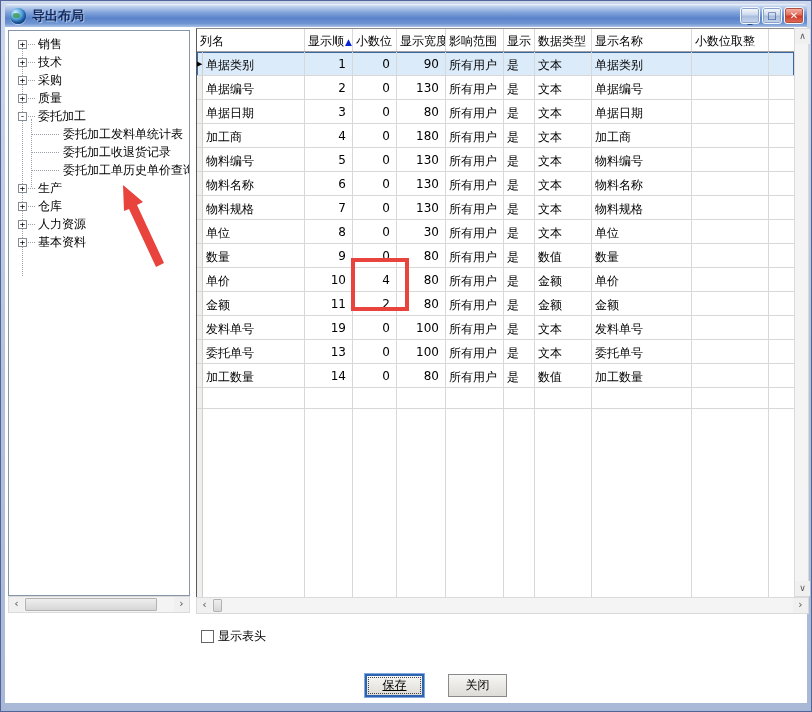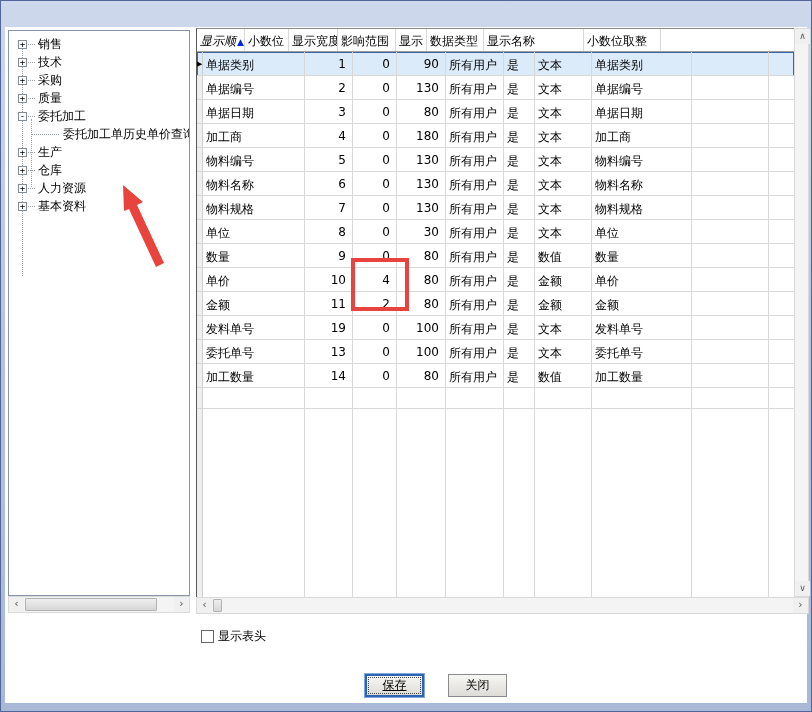--- a/index.html
+++ b/index.html
@@ -107,20 +107,29 @@
     border:1px solid #8a8a8a; }
   .btn.save { left:360px; border:2px solid #2e63b0; box-shadow:0 0 0 1px #7fa9e0;
     line-height:19px; position:absolute;text-decoration:underline; }
   .btn.save::after { content:""; position:absolute; inset:1px; border:1px dotted #444; pointer-events:none; }
   .btn.closeb { left:443px; }
 </style>
 </head>
 <body>
 
 <div class="frame">
+  <div class="titlebar">
+    <div class="appicon"></div>
+    <div class="title-text">导出布局</div>
+    <div class="winbtns">
+      <div class="wbtn min">_</div>
+      <div class="wbtn">□</div>
+      <div class="wbtn close">✕</div>
+    </div>
+  </div>
 
   <div class="client">
 
     <div class="tree">
       <div class="tree-inner" id="tree-body">
         <div class="vline roots"></div>
         <div class="vline children"></div>
       <div class="titem">
             <span class="stub r"></span>
             <span class="exp">+</span>
@@ -141,20 +150,28 @@
             <span class="exp">+</span>
             <span class="tlabel">质量</span>
           </div>
           <div class="titem">
             <span class="stub r"></span>
             <span class="exp">-</span>
             <span class="tlabel">委托加工</span>
           </div>
           <div class="titem">
             <span class="stub c"></span>
+            <span class="tlabel child">委托加工发料单统计表</span>
+          </div>
+          <div class="titem">
+            <span class="stub c"></span>
+            <span class="tlabel child">委托加工收退货记录</span>
+          </div>
+          <div class="titem">
+            <span class="stub c"></span>
             <span class="tlabel child">委托加工单历史单价查询</span>
           </div>
           <div class="titem">
             <span class="stub r"></span>
             <span class="exp">+</span>
             <span class="tlabel">生产</span>
           </div>
           <div class="titem">
             <span class="stub r"></span>
             <span class="exp">+</span>
@@ -174,21 +191,22 @@
     </div>
 
     <div class="hscroll tree-hscroll">
       <div class="sbtn">‹</div>
       <div class="hthumb"></div>
       <div class="sbtn" style="margin-left:auto;">›</div>
     </div>
 
     <div class="grid">
       <div class="ghead" id="grid-header">
-          <div class="hcell" style="width: 48px; font-style: italic;"><span>显示顺</span><span class="sort">▲</span></div>
+          <div class="hcell" style="width: 108px;"><span>列名</span></div>
+          <div class="hcell" style="width: 48px;"><span>显示顺</span><span class="sort">▲</span></div>
           <div class="hcell" style="width: 44px;"><span>小数位</span></div>
           <div class="hcell" style="width: 49px;"><span>显示宽度</span></div>
           <div class="hcell" style="width: 58px;"><span>影响范围</span></div>
           <div class="hcell" style="width: 31px;"><span>显示</span></div>
           <div class="hcell" style="width: 57px;"><span>数据类型</span></div>
           <div class="hcell" style="width: 100px;"><span>显示名称</span></div>
           <div class="hcell" style="width: 77px;"><span>小数位取整</span></div>
         </div>
       <div class="gbody" id="grid-rows">
           <div class="grow sel">

